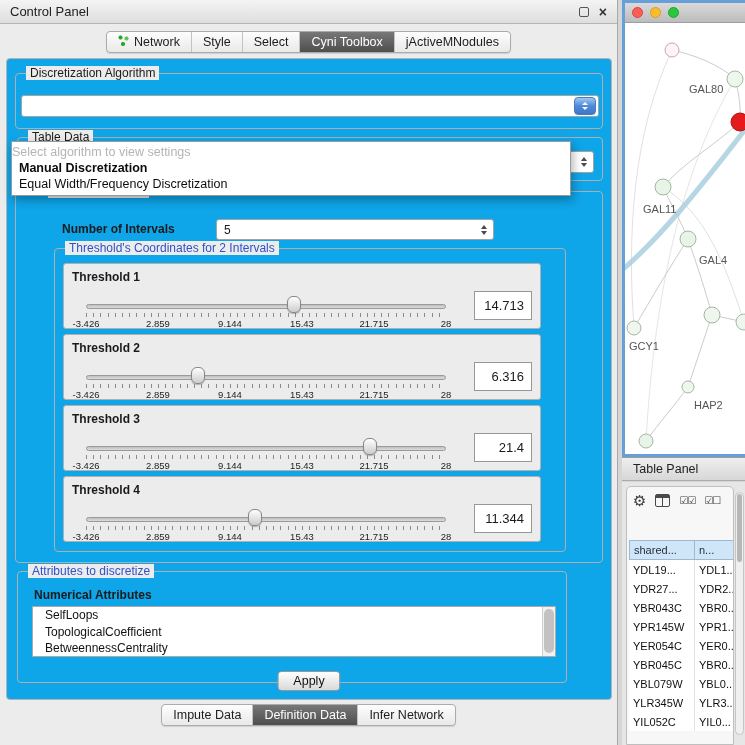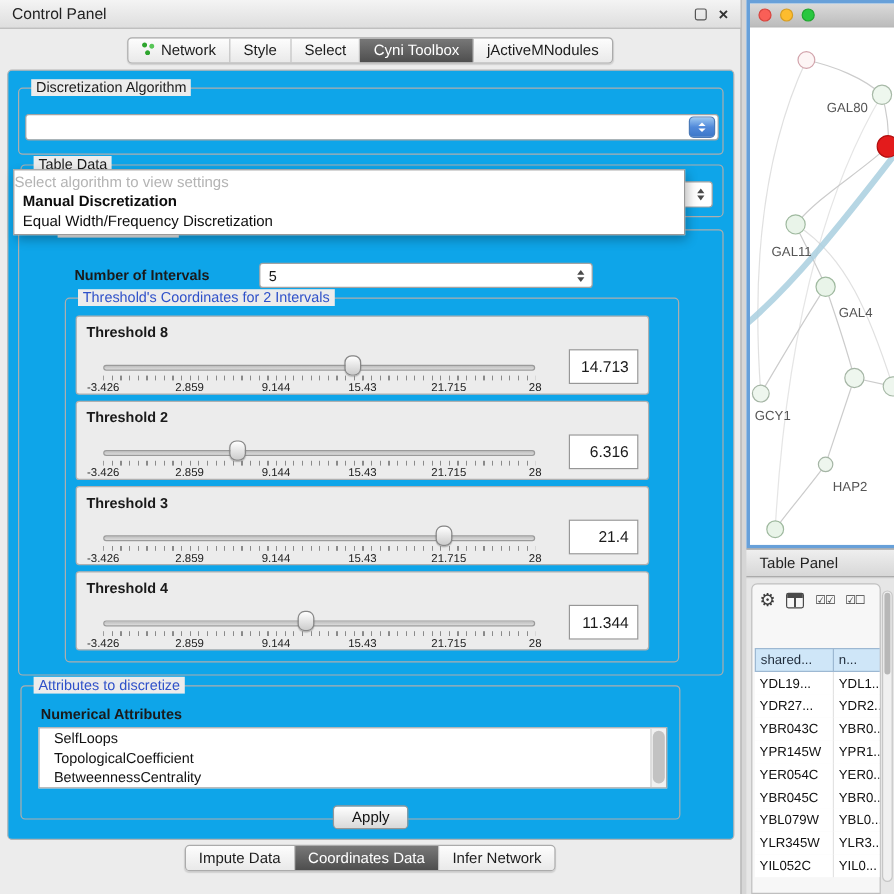--- a/index.html
+++ b/index.html
@@ -175,21 +175,21 @@
           <span class="arrows">
               <i class="up"></i>
               <i class="down"></i>
             </span>
         </div>
 
         <div class="group" style="left:38px;top:56px;width:512px;height:304px;">
           <span class="group-label blue">Threshold's Coordinates for 2 Intervals</span>
           <div class="threshold-list">
               <div class="threshold-box">
-                <div class="th-label">Threshold 8</div>
+                <div class="th-label">Threshold 1</div>
                 <div class="slider">
                   <div class="track"></div>
                   <div class="thumb" style="left: calc(57.72% - 7px);"></div>
                   <div class="ticks"></div>
                   <div class="scale">
                     <span style="left: 0%;">-3.426</span>
                     <span style="left: 20%;">2.859</span>
                     <span style="left: 40%;">9.144</span>
                     <span style="left: 60%;">15.43</span>
                     <span style="left: 80%;">21.715</span>
@@ -270,21 +270,21 @@
 
       <button class="apply-btn">Apply</button>
     </div>
 
     <div class="tabbar bottom">
       <div class="tabbar-inner">
           <div class="tab">
             <span>Impute Data</span>
           </div>
           <div class="tab selected">
-            <span>Coordinates Data</span>
+            <span>Definition Data</span>
           </div>
           <div class="tab">
             <span>Infer Network</span>
           </div>
         </div>
     </div>
   </div>
 
   <div class="network-window">
     <div class="nw-titlebar">

